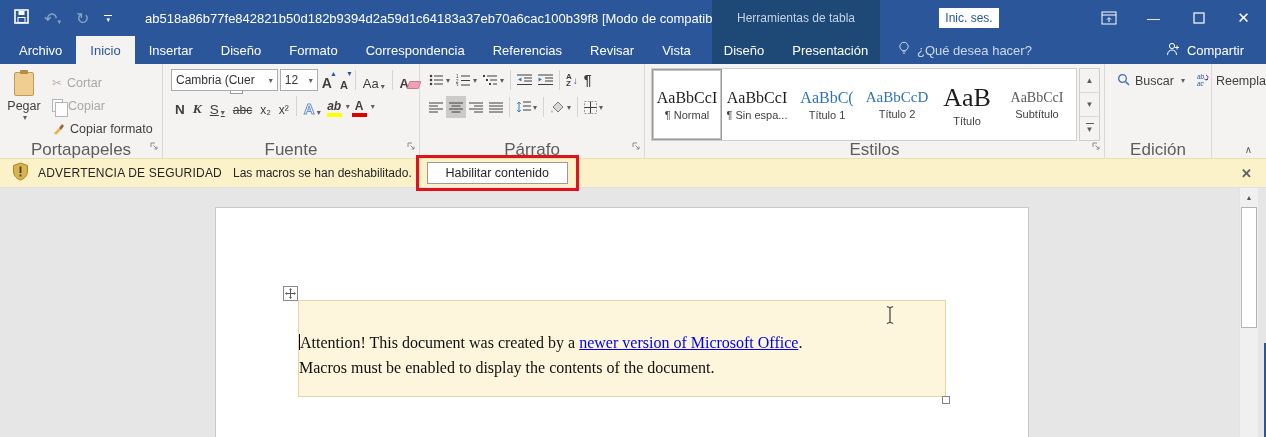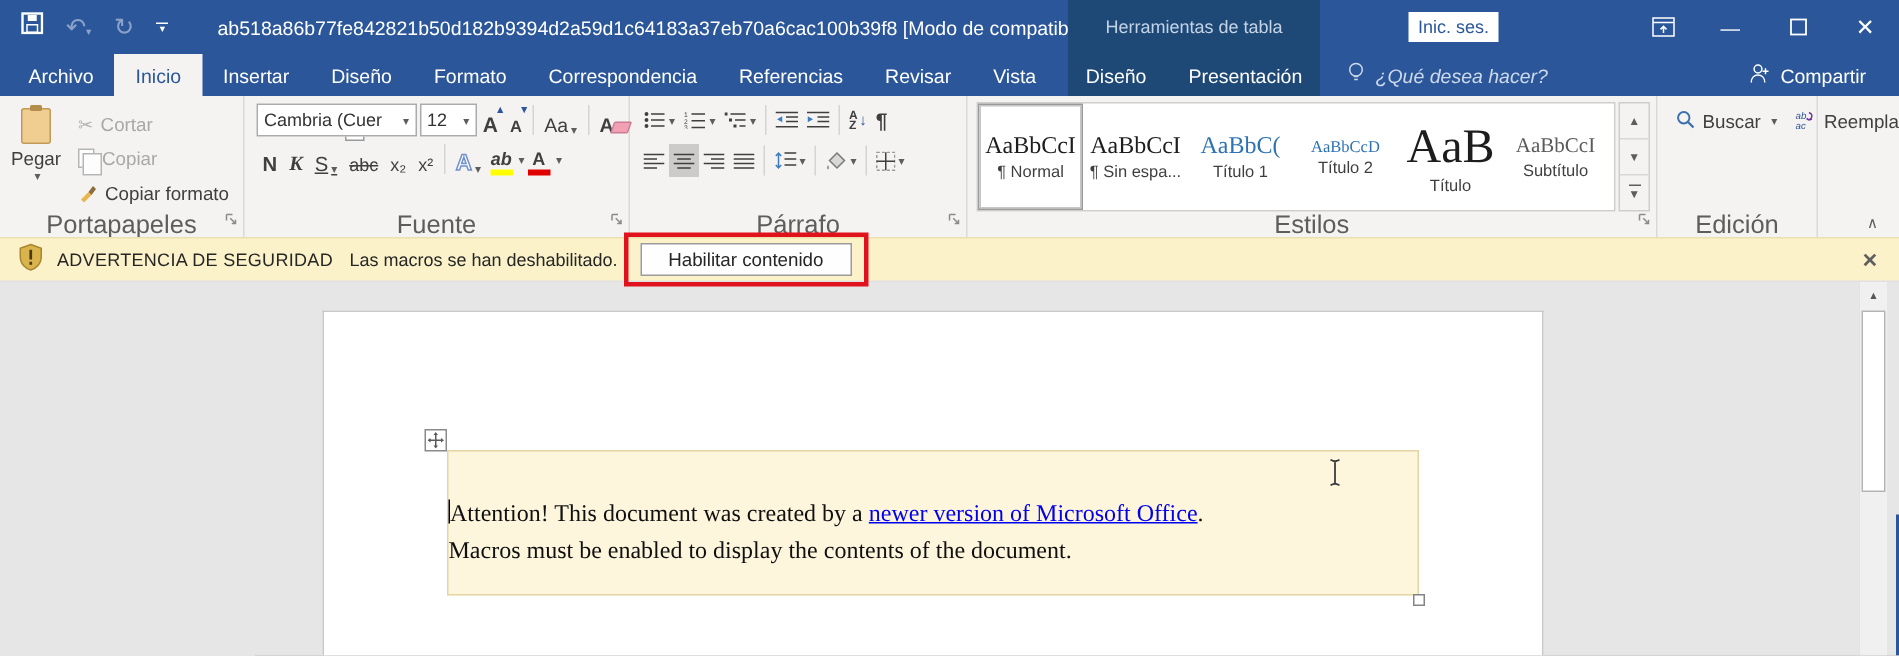--- a/index.html
+++ b/index.html
@@ -21,21 +21,21 @@
   
   .contextual { position:absolute; left:712px; top:0; width:168px; height:64px; background:#1e4976; z-index:2; }
   .contextual .hdr { height:36px; display:flex; align-items:center; justify-content:center; font-size:12px; color:#c5d3e6; }
   .contextual .ctabs { height:28px; display:flex; align-items:center; justify-content:center; gap:28px; font-size:13px; color:#fff; }
 
   
   .tabrow { position:absolute; top:36px; left:0; right:0; height:28px; background:#2b579a; display:flex; align-items:stretch; color:#fff; font-size:13px; }
   .tab { display:flex; align-items:center; justify-content:center; padding:0 14px; white-space:nowrap; }
   .tab.first { margin-left:5px; }
   .tab.active { background:#f4f3f1; color:#2b579a; }
-  .tellme { position:absolute; left:898px; top:0; height:28px; display:flex; align-items:center; gap:7px; color:#cdd9ea; font-size:13px;font-style:italic; }
+  .tellme { position:absolute; left:898px; top:0; height:28px; display:flex; align-items:center; gap:7px; color:#cdd9ea; font-size:13px; }
   .share { position:absolute; right:22px; top:0; height:28px; display:flex; align-items:center; gap:6px; color:#fff; font-size:13px; }
 
   
   .ribbon { position:absolute; top:64px; left:0; right:0; height:94px; background:#f4f3f1; display:flex; }
   .group { position:relative; display:flex; flex-direction:column; border-right:1px solid #dbd9d7; }
   .group-body { flex:1; display:flex; }
   .group-label { position:relative; height:17px; display:flex; align-items:center; justify-content:center; font-size:17px; color:#5f5d5b; }
   .launcher { position:absolute; right:3px; bottom:2px; }
   .ddc { font-size:8px; color:#5f5d5b; margin-left:2px; }
   .vsep { width:1px; background:#d6d4d2; height:20px; margin:0 3px; align-self:center; }
@@ -431,25 +431,25 @@
           </div>
           <div class="style-item">
             <span class="style-sample">AaBbCcI</span>
             <span class="style-label">¶ Sin espa...</span>
           </div>
           <div class="style-item">
             <span class="style-sample" style="color:#2e74b5;">AaBbC(</span>
             <span class="style-label">Título 1</span>
           </div>
           <div class="style-item">
-            <span class="style-sample" style="color:#2e74b5;font-size:11px;">AaBbCcD</span>
+            <span class="style-sample" style="color:#2e74b5;font-size:15px;">AaBbCcD</span>
             <span class="style-label">Título 2</span>
           </div>
           <div class="style-item">
-            <span class="style-sample" style="font-size:32px;">AaB</span>
+            <span class="style-sample" style="font-size:26px;">AaB</span>
             <span class="style-label">Título</span>
           </div>
           <div class="style-item">
             <span class="style-sample" style="color:#5a5a5a;font-size:14px;">AaBbCcI</span>
             <span class="style-label">Subtítulo</span>
           </div>
         </div>
         <div class="gal-arrows">
           <div>▲</div>
           <div>▼</div>

